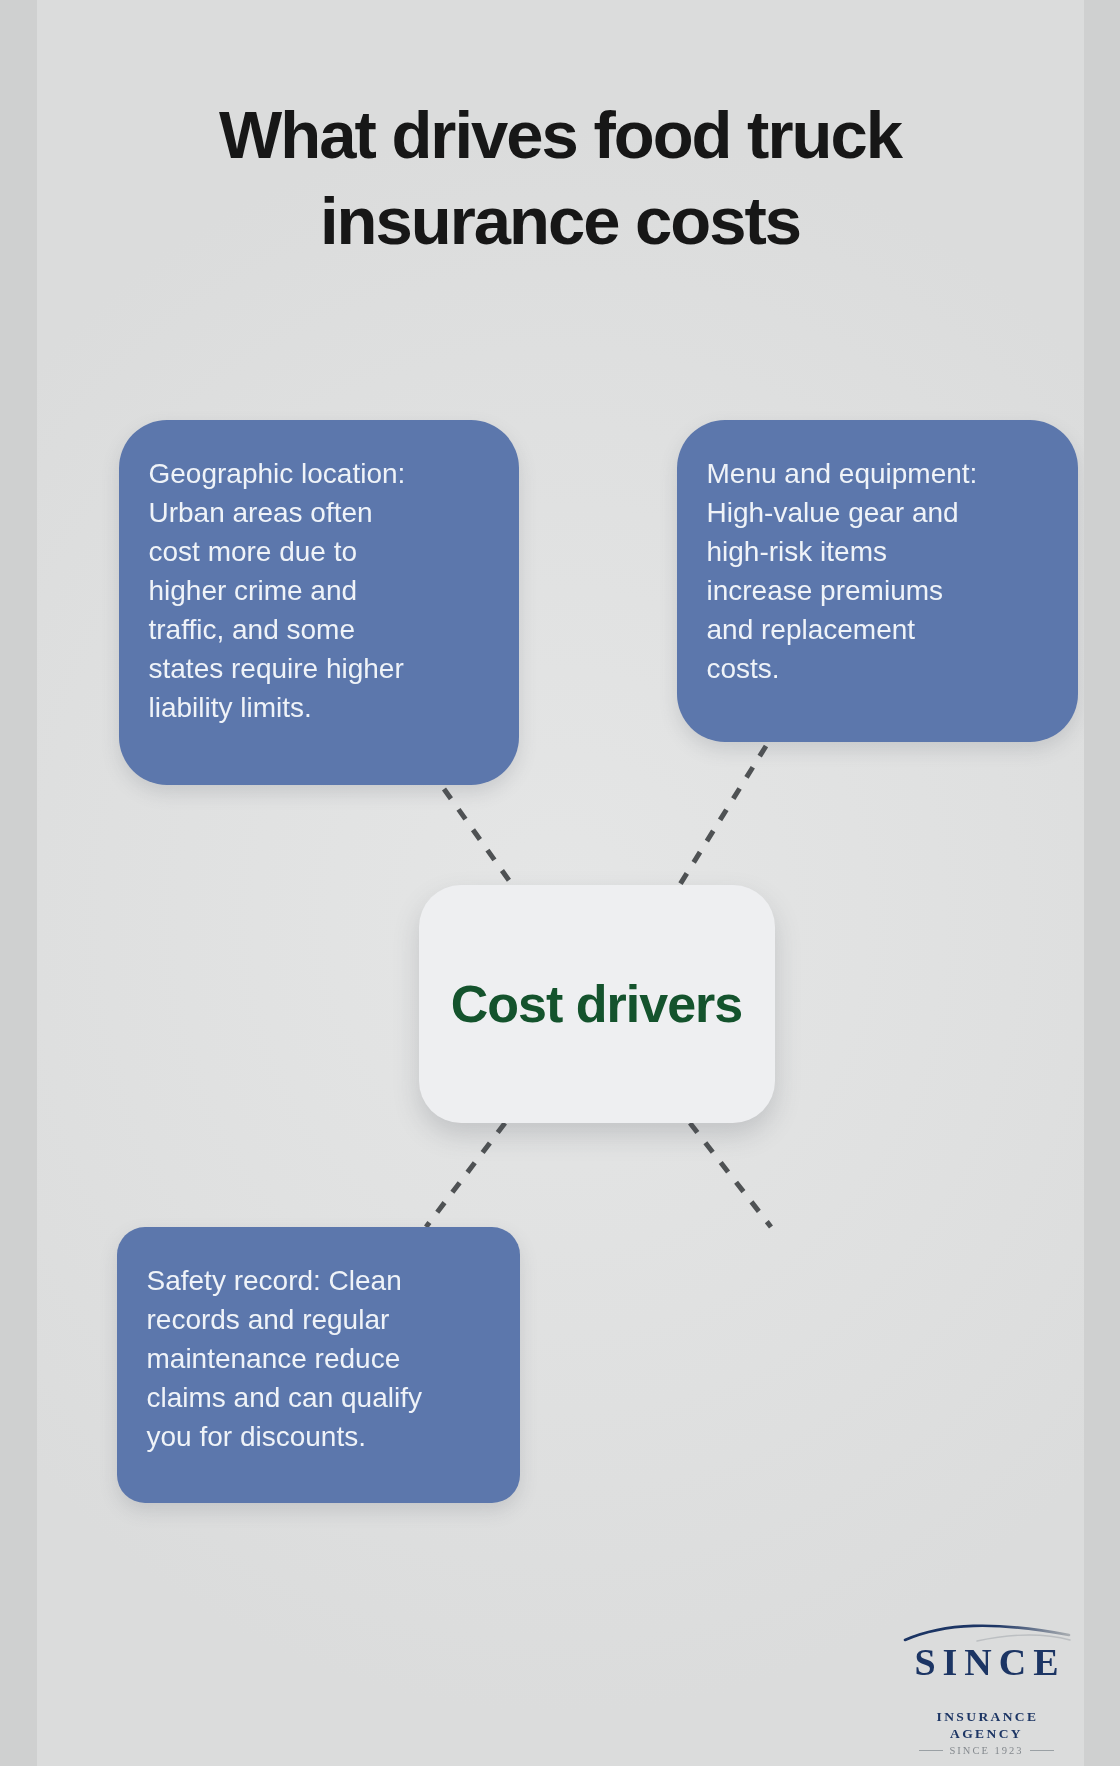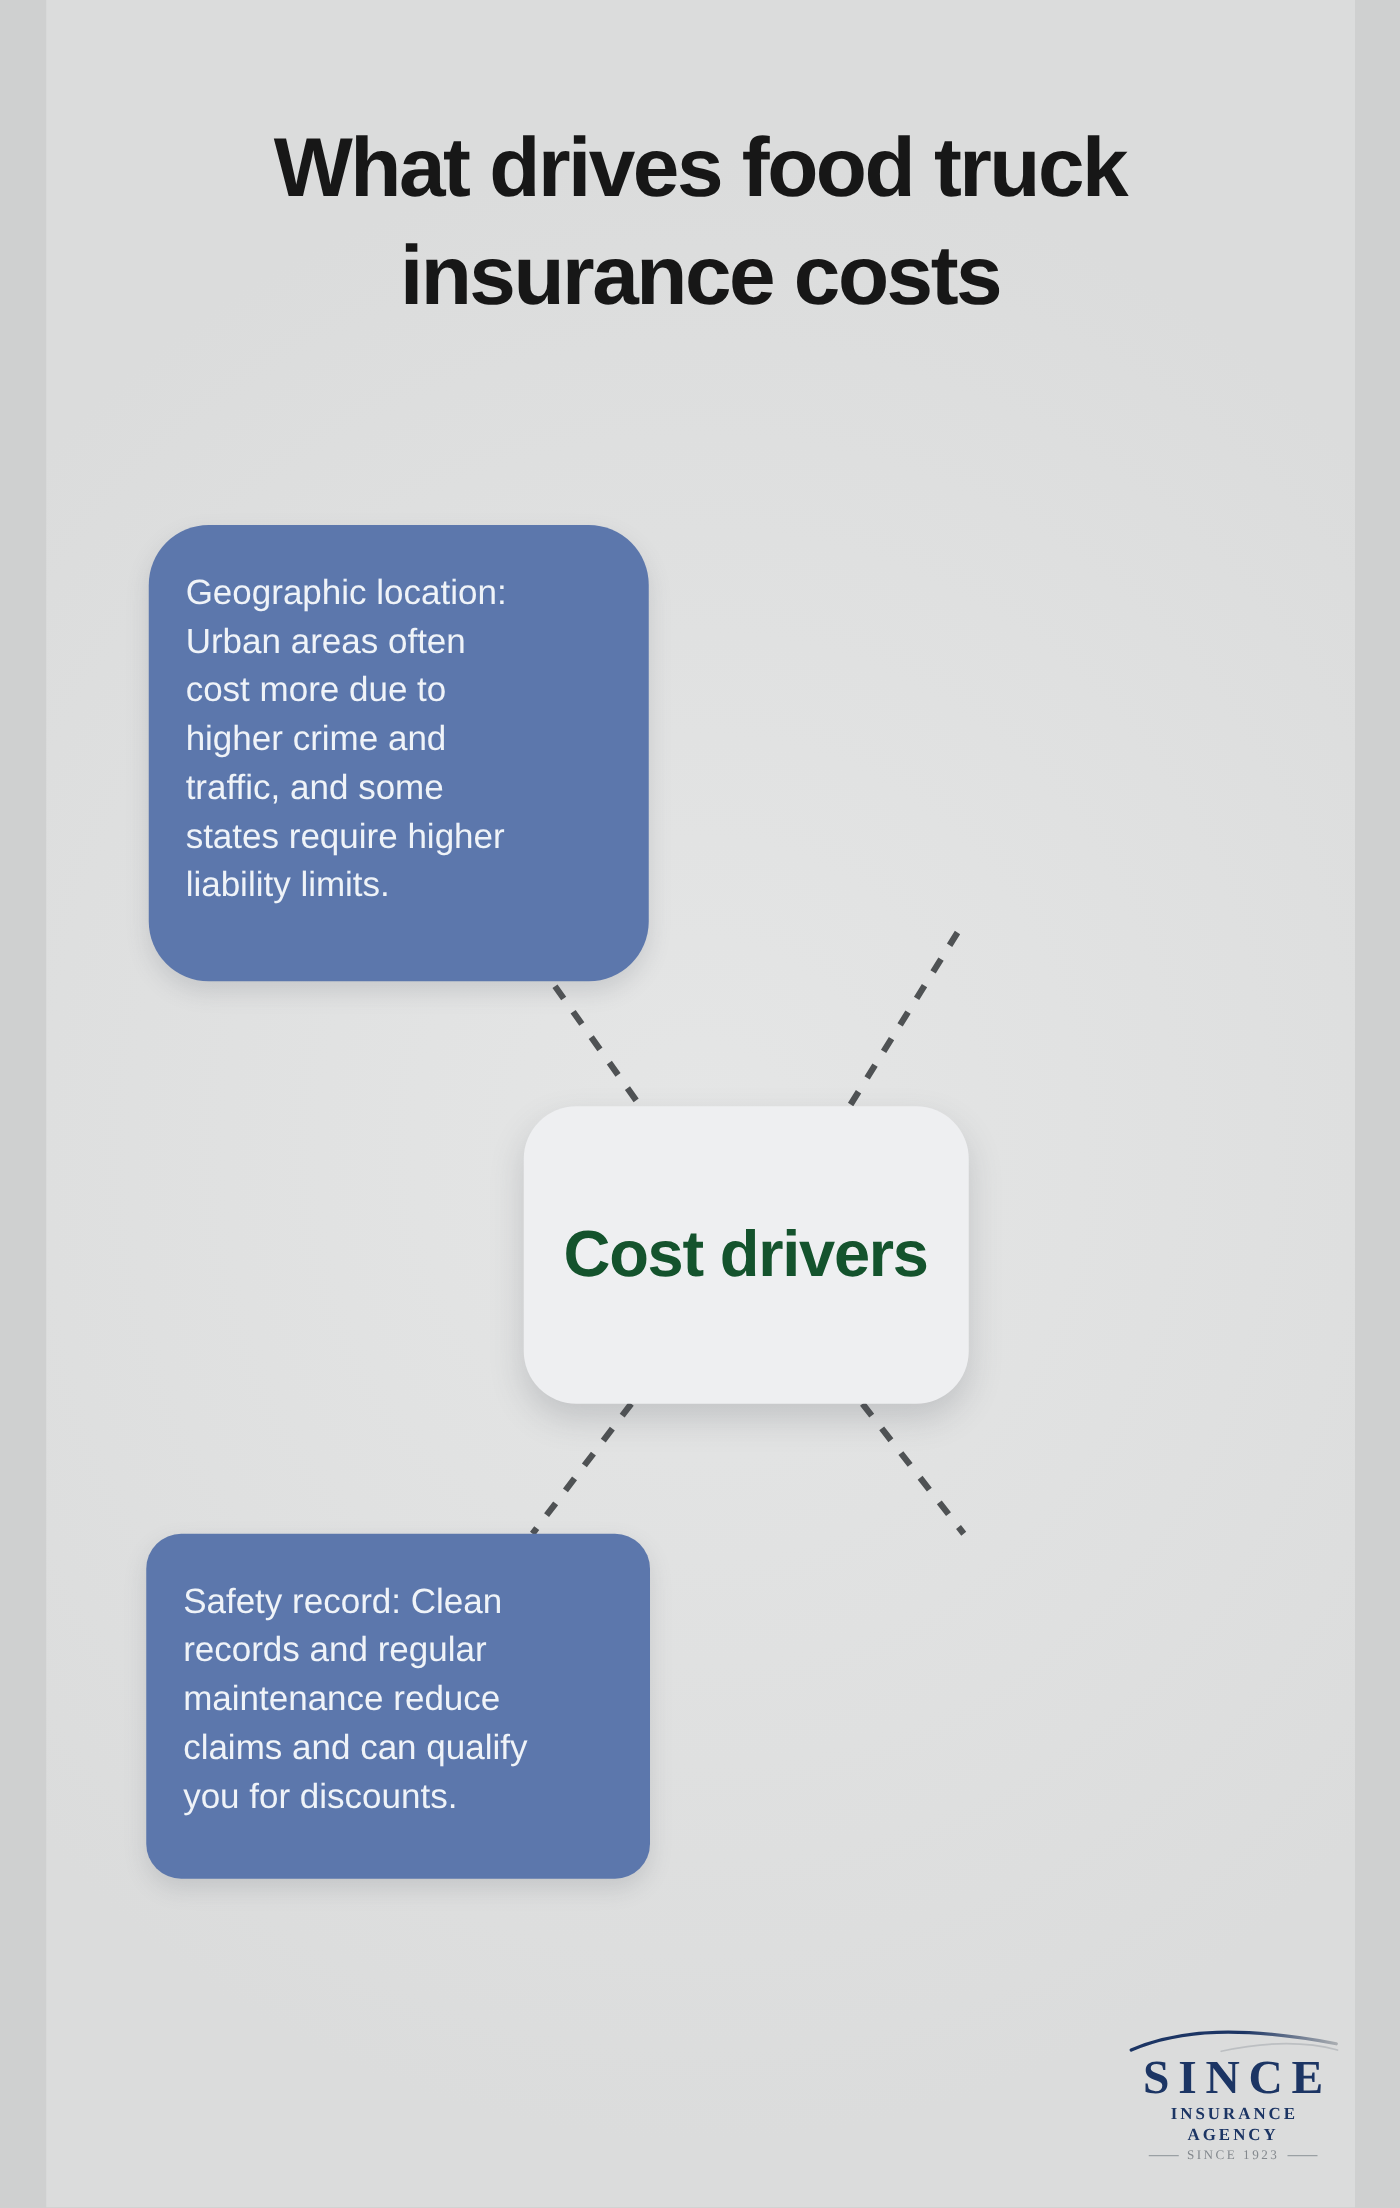--- a/index.html
+++ b/index.html
@@ -87,20 +87,21 @@
     color:#1c3564;
   }
   .logo-sub{
     font-family:"Liberation Serif", serif;
     font-size:13.5px;
     letter-spacing:2.4px;
     text-indent:2px;
     line-height:17px;
     color:#1c3564;
     font-weight:600;
+    margin-top:26px;
   }
   .logo-tag{
     margin-top:3px;
     font-family:"Liberation Serif", serif;
     font-size:10.5px;
     letter-spacing:2px;
     color:#84898e;
     display:flex;align-items:center;justify-content:center;gap:7px;
   }
   .tag-rule{
@@ -126,20 +127,28 @@
   <div class="node node-tl">
     <div class="node-text">Geographic location:
 Urban areas often
 cost more due to
 higher crime and
 traffic, and some
 states require higher
 liability limits.</div>
   </div>
 
+  <div class="node node-tr">
+    <div class="node-text">Menu and equipment:
+High-value gear and
+high-risk items
+increase premiums
+and replacement
+costs.</div>
+  </div>
 
   <div class="node node-bl">
     <div class="node-text">Safety record: Clean
 records and regular
 maintenance reduce
 claims and can qualify
 you for discounts.</div>
   </div>
 
 

